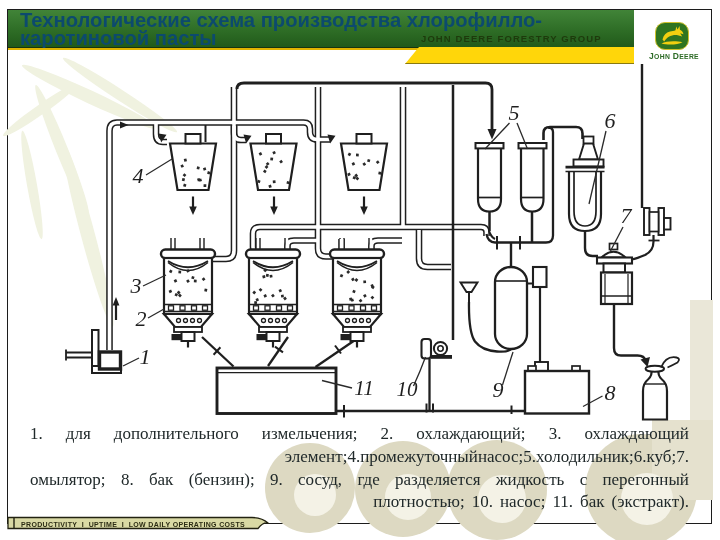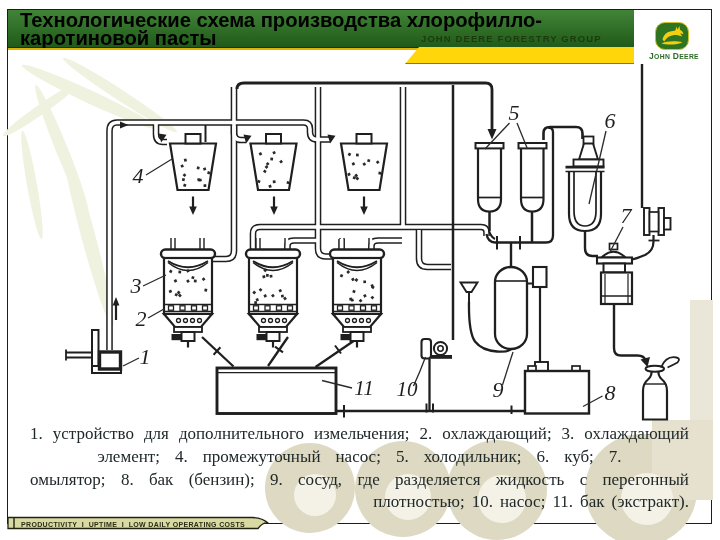--- a/index.html
+++ b/index.html
@@ -7,21 +7,21 @@
        font-family:"Liberation Sans",sans-serif;}
   .abs{position:absolute;}
 </style>
 </head>
 <body>
 
 <div class="abs" style="left:7px;top:9px;width:705px;height:515px;border:1.6px solid #1c1c1c;box-sizing:border-box;"></div>
 
 <div class="abs" style="left:8px;top:10px;width:626px;height:37px;background:linear-gradient(180deg,#418438 0%,#2e6d26 55%,#215a1a 100%);border-bottom:1px solid #16350f;"></div>
 
-<div class="abs" style="left:20px;top:11px;width:610px;color:#000000;font-weight:bold;font-size:20.2px;line-height:18.4px;letter-spacing:0px;">Технологические схема производства хлорофилло-<br>каротиновой пасты</div>
+<div class="abs" style="left:20px;top:11px;width:610px;color:#0c4a6e;font-weight:bold;font-size:20.2px;line-height:18.4px;letter-spacing:0px;">Технологические схема производства хлорофилло-<br>каротиновой пасты</div>
 
 <div class="abs" style="left:8px;top:47.5px;width:626px;height:2.6px;background:#e0b400;"></div>
 
 <div class="abs" style="left:405px;top:47px;width:229px;height:17px;background:#ffd60a;clip-path:polygon(14px 0,229px 0,229px 100%,0 100%);border-bottom:1px solid #8a7a10;box-sizing:border-box;"></div>
 
 <div class="abs" style="left:421px;top:33px;width:214px;color:#1e3a0c;font-weight:bold;font-size:9.5px;letter-spacing:1.1px;">JOHN DEERE FORESTRY GROUP</div>
 
 <div class="abs" style="left:655px;top:22px;width:34px;height:28px;background:#2f7420;border:1.2px solid #cfc12c;border-radius:10px;box-sizing:border-box;"></div>
 <svg class="abs" style="left:655px;top:22px;" width="34" height="28" viewBox="0 0 34 28">
   <path d="M7.5,17.5 C8.5,13 11,10.5 15,9.5 C17,9 19,8.8 20.5,8.2 L21.3,4.6 L22.5,7.6 L24.6,4.1 L24.9,7.8 C26.8,8.4 28.2,10.2 28.4,12.2 L25.2,11.2 L27.2,14.6 L22.8,13.2 C20,12.8 16.5,13.2 13.8,14.8 C11.8,16 10.2,17.8 9.2,19.4 Z" fill="#f2cf10"></path>
@@ -403,30 +403,29 @@
 <path d="M602.5,396 L583,406.5"></path>
 <path d="M513,352 L502.5,385"></path>
 <path d="M413.5,386 Q420,372 425.5,357"></path>
 <path d="M352,388 L322,380.5"></path>
 </g>
 </svg>
 
 <div class="abs" style="left:30px;top:424px;width:659px;font-family:'Liberation Serif',serif;font-size:17px;color:#20292a;">
   <div style="display:flex;justify-content:space-between;height:22.6px;">
       <span>1.</span>
-      <span>устройство</span>
       <span>для</span>
       <span>дополнительного</span>
       <span>измельчения;</span>
       <span>2.</span>
       <span>охлаждающий;</span>
       <span>3.</span>
       <span>охлаждающий</span>
     </div>
-  <div style="display:flex;justify-content:center;height:22.6px;gap:15px;">
+  <div style="display:flex;justify-content:flex-end;height:22.6px;">
       <span>элемент;</span>
       <span>4.</span>
       <span>промежуточный</span>
       <span>насос;</span>
       <span>5.</span>
       <span>холодильник;</span>
       <span>6.</span>
       <span>куб;</span>
       <span>7.</span>
     </div>

